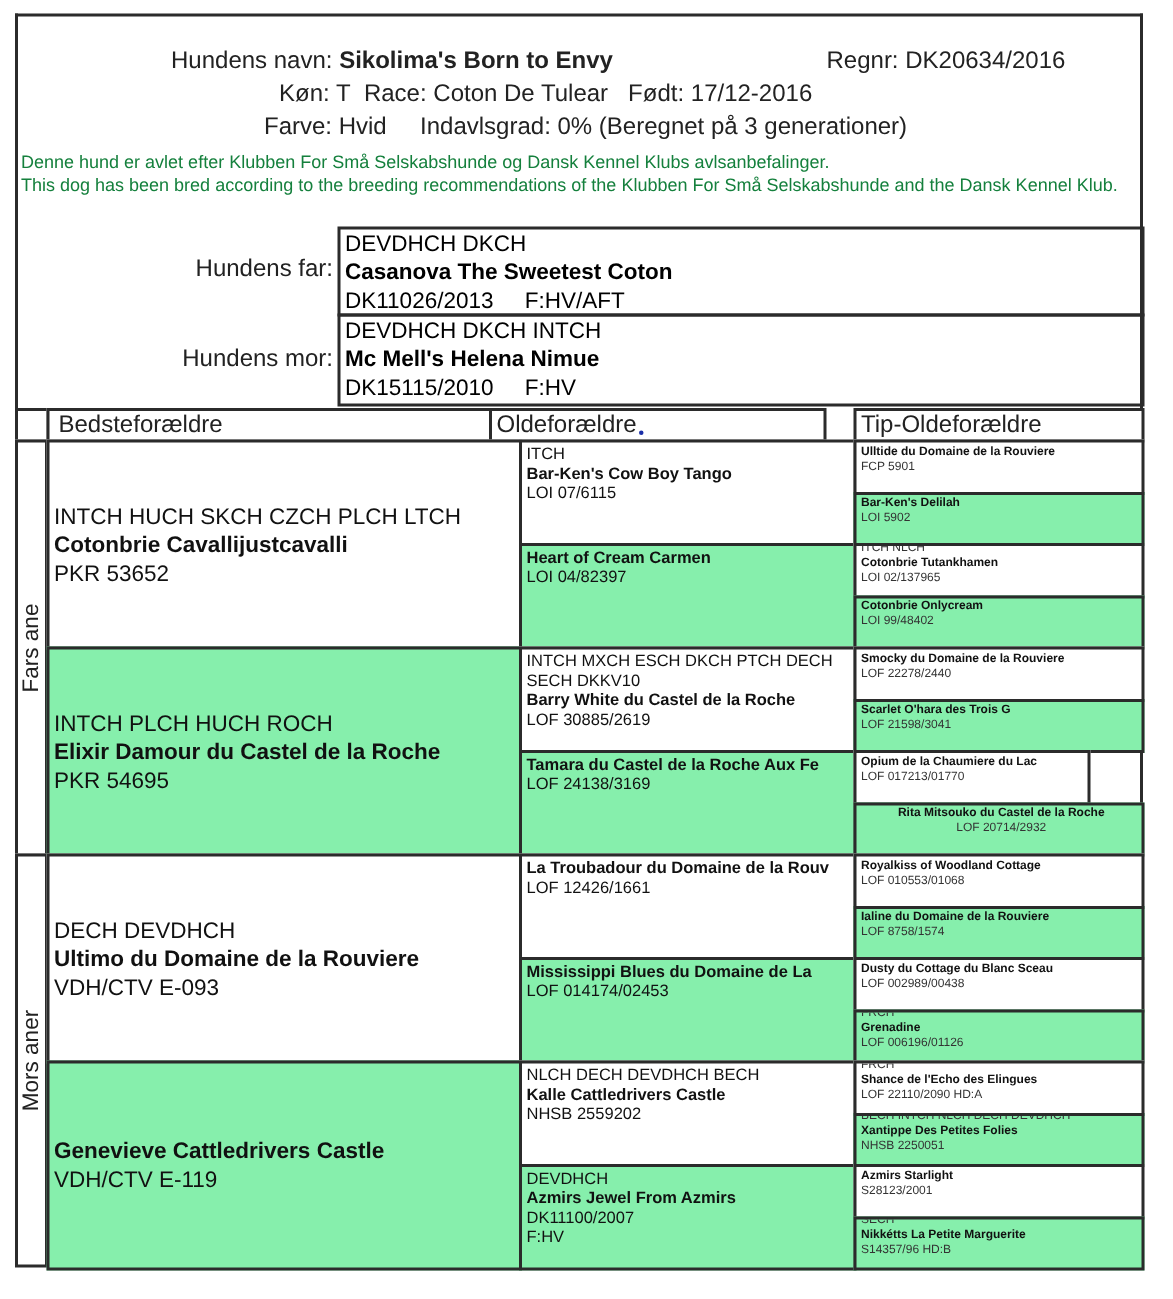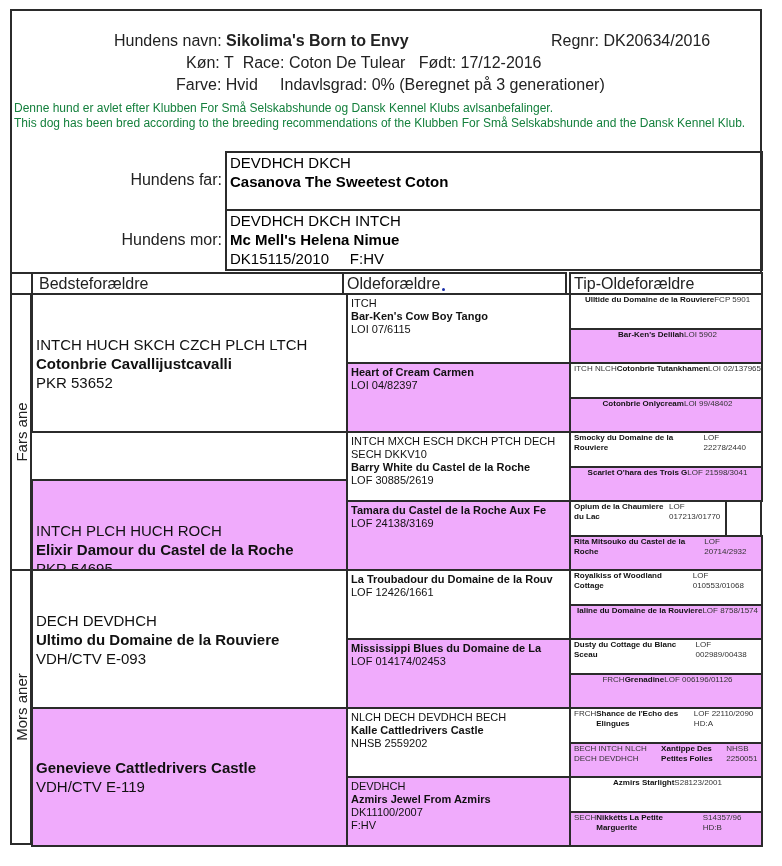--- a/index.html
+++ b/index.html
@@ -12,26 +12,26 @@
   .label { color:#222; }
   .red { position:absolute; left:14px; width:748px; font-size:12px; color:#15803d; line-height:15px; }
   .parents { position:absolute; left:225px; top:151px; width:538px; height:120px; }
   .pbox { position:absolute; left:0; width:538px; height:60px; border:2px solid #2b2b2b;
           box-sizing:border-box; padding:0 0 0 3px; font-size:15px; line-height:19px; color:#000000; }
   .pbox .nm { font-weight:bold; }
   .plabel { position:absolute; right:560px; font-size:16px; white-space:nowrap; color:#222; }
   .hdr { position:absolute; top:272px; height:23px; border:2px solid #2b2b2b; box-sizing:border-box;
          font-size:16px; line-height:19px; padding-left:6px; background:#fff; color:#222; }
   .cell { position:absolute; border:2px solid #2b2b2b; box-sizing:border-box; overflow:hidden; color:#111; }
-  .w { background:#ffffff; } .g { background:#f0abfc; }
+  .w { background:#ffffff; } .g { background:#86efac; }
   .gp { padding:0 0 0 3px; font-size:15px; line-height:19px; display:flex; flex-direction:column; justify-content:center; }
   .gp .nm { font-weight:bold; }
   .ggp { padding:2px 0 0 3px; font-size:11px; line-height:13px; }
   .ggp .nm { font-weight:bold; }
-  .gggp { padding:0 0 12px 3px; font-size:8px; line-height:10px; display:flex; flex-direction:row; justify-content:center; }
+  .gggp { padding:0 0 12px 3px; font-size:8px; line-height:10px; display:flex; flex-direction:column; justify-content:center; }
   .gggp .nm { font-weight:bold; }
   .gggp .t, .gggp .r { color:#333; }
   .strip { position:absolute; left:10px; width:22px; border:2px solid #2b2b2b; box-sizing:border-box; background:#fff; }
   .strip span { position:absolute; left:50%; top:50%; transform:translate(-50%,-50%) rotate(-90deg);
                 white-space:nowrap; font-size:15px; color:#222; }
   .dot { display:inline-block; width:3px; height:3px; background:#1a2ea8; border-radius:50%; margin-left:2px; vertical-align:-2px; }
 </style>
 </head>
 <body>
 
@@ -62,47 +62,48 @@
 
 <div class="red" style="top:101px;">Denne hund er avlet efter Klubben For Små Selskabshunde og Dansk Kennel Klubs avlsanbefalinger.</div>
 <div class="red" style="top:116px;">This dog has been bred according to the breeding recommendations of the Klubben For Små Selskabshunde and the Dansk Kennel Klub.</div>
 
 <div class="plabel" style="top:171px; right:560px;">Hundens far:</div>
 <div class="plabel" style="top:231px; right:560px;">Hundens mor:</div>
 <div class="parents">
   <div class="pbox" style="top:0;">
     <div>DEVDHCH DKCH</div>
     <div class="nm">Casanova The Sweetest Coton</div>
+    <div><span>DK11026/2013</span>&nbsp;&nbsp;&nbsp;&nbsp;&nbsp;<span>F:HV/AFT</span></div>
   </div>
   <div class="pbox" style="top:58px; height:62px;">
     <div>DEVDHCH DKCH INTCH</div>
     <div class="nm">Mc Mell's Helena Nimue</div>
     <div><span>DK15115/2010</span>&nbsp;&nbsp;&nbsp;&nbsp;&nbsp;<span>F:HV</span></div>
   </div>
 </div>
 
 <div class="hdr" style="left:10px;width:23px;"></div>
 <div class="hdr" style="left:31px;width:317px;">Bedsteforældre</div>
-<div class="hdr" style="left:342px;width:225px;padding-left:3px;"><span>Oldeforældre</span><span class="dot"></span></div>
+<div class="hdr" style="left:326px;width:225px;padding-left:3px;"><span>Oldeforældre</span><span class="dot"></span></div>
 <div class="hdr" style="left:569px;width:194px;padding-left:3px;">Tip-Oldeforældre</div>
 
 <div class="strip" style="top:293px;height:278px;">
     <span>Fars ane</span>
   </div>
 <div class="strip" style="top:569px;height:276px;">
     <span>Mors aner</span>
   </div>
 
 <div id="grid">
     <div class="cell gp w" style="left: 31px; top: 293px; width: 317px; height: 140px;">
       <div class="t">INTCH HUCH SKCH CZCH PLCH LTCH</div>
       <div class="nm">Cotonbrie Cavallijustcavalli</div>
       <div class="r">PKR 53652</div>
     </div>
-    <div class="cell gp g" style="left: 31px; top: 431px; width: 376px; height: 140px; margin-top: 48px;">
+    <div class="cell gp g" style="left: 31px; top: 431px; width: 376px; height: 140px;">
       <div class="t">INTCH PLCH HUCH ROCH</div>
       <div class="nm">Elixir Damour du Castel de la Roche</div>
       <div class="r">PKR 54695</div>
     </div>
     <div class="cell gp w" style="left: 31px; top: 569px; width: 317px; height: 140px;">
       <div class="t">DECH DEVDHCH</div>
       <div class="nm">Ultimo du Domaine de la Rouviere</div>
       <div class="r">VDH/CTV E-093</div>
     </div>
     <div class="cell gp g" style="left: 31px; top: 707px; width: 317px; height: 140px;">

